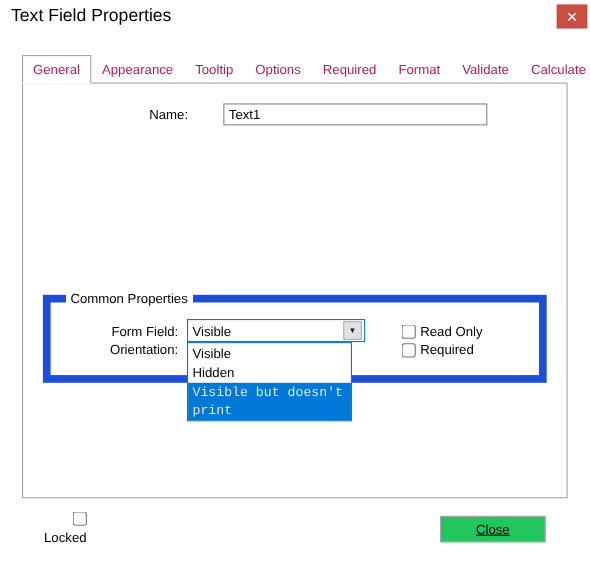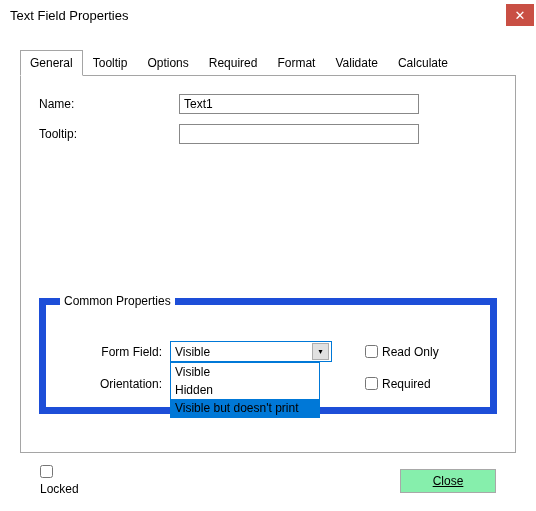--- a/index.html
+++ b/index.html
@@ -14,42 +14,42 @@
     position: relative;
   }
   .titlebar {
     display: flex;
     align-items: center;
     justify-content: space-between;
     height: 30px;
     padding: 0 0 0 10px;
     background: #fff;
   }
-  .titlebar .title { font-size: 13px; }
+  .titlebar .title { font-size: 16px; }
   .close-btn {
     width: 28px; height: 22px;
     background: #c94f44;
     color: #fff;
     display: flex; align-items: center; justify-content: center;
     font-size: 13px;
     margin-right: 2px;
     cursor: pointer;
   }
   .content {
     padding: 20px 20px 12px 20px;
   }
   .tabs {
     display: flex;
     position: relative;
     z-index: 2;
   }
   .tab {
     padding: 5px 9px 5px 9px;
     font-size: 12px;
-    color: #000000;
+    color: #be185d;
     border: 1px solid transparent;
     cursor: pointer;
     position: relative;
   }
   .tab.active {
     border: 1px solid #a5a5a5;
     border-bottom: 1px solid #fff;
     background: #fff;
   }
   .tab-body {
@@ -60,47 +60,48 @@
     z-index: 1;
     height: 378px;
   }
   .form-row {
     display: flex;
     align-items: center;
     margin-bottom: 10px;
   }
   .form-row label.fld {
     width: 140px;
+    text-align: right;
     padding-right: 8px;
   }
   .text-input {
     border: 1px solid #888;
     height: 20px;
     padding: 2px 4px;
     font-family: inherit;
     font-size: 12px;
     width: 240px;
     background: #fff;
+    margin-left: 24px;
   }
   fieldset.common {
     border: 7px solid #1d4ed8;
     margin-top: 150px;
     padding: 12px 14px 16px 14px;
     position: relative;
   }
   fieldset.common legend {
     padding: 0 4px;
     font-size: 12px;
   }
   .common-grid {
     display: grid;
     grid-template-columns: 110px 155px 1fr;
-    row-gap: 15px;
-    align-items: center;
-    margin-top: 21px;
+    row-gap: 0;
+    align-items: center;
   }
   .common-grid .lbl { text-align: right; padding-right: 8px; }
   .combo {
     position: relative;
     width: 162px;
   }
   .combo-box {
     border: 1px solid #0078d7;
     height: 21px;
     display: flex;
@@ -126,73 +127,71 @@
     z-index: 10;
   }
   .combo-item {
     padding: 1px 4px;
     font-size: 12px;
     cursor: pointer;
     line-height: 16px;
   }
   .combo-item.hl {
     background: #0078d7;
-    color: #000000;
+    color: #e5e5e5;
+    font-family: Liberation Mono, monospace;
   }
   .chk {
-    display: flex; align-items: flex-start; gap: 4px;
+    display: flex; align-items: flex-end; gap: 4px;
     padding-left: 40px;
   }
   .chk input { width: 13px; height: 13px; }
   .footer {
     display: flex;
     align-items: center;
     justify-content: space-between;
     padding: 12px 20px 0 20px;
   }
   .footer .chk { padding-left: 0; flex-direction: column; }
   .btn {
     border: 1px solid #a8a8a8;
-    background: #86efac;
+    background: #22c55e;
     width: 96px; height: 24px;
     font-family: inherit; font-size: 12px;
     cursor: pointer;
     text-decoration: underline;
   }
 </style>
 </head>
 <body>
 
 <div class="titlebar">
   <span class="title">Text Field Properties</span>
   <div class="close-btn">
     <span>✕</span>
   </div>
 </div>
 
 <div class="content">
 
   <div class="tabs">
     <div class="tab active"><span>General</span></div>
+    <div class="tab"><span>Appearance</span></div>
     <div class="tab"><span>Tooltip</span></div>
     <div class="tab"><span>Options</span></div>
     <div class="tab"><span>Required</span></div>
     <div class="tab"><span>Format</span></div>
     <div class="tab"><span>Validate</span></div>
     <div class="tab"><span>Calculate</span></div>
   </div>
 
   <div class="tab-body">
     <div class="form-row">
       <label class="fld">Name:</label>
       <input class="text-input" value="Text1" style="">
-    </div>
-    <div class="form-row">
-      <label class="fld">Tooltip:</label>
-      <input class="text-input" value="" style="">
     </div>
 
     <fieldset class="common">
       <legend>Common Properties</legend>
       <div class="common-grid">
         <div class="lbl">Form Field:</div>
         <div class="combo">
           <div class="combo-box">
             <span>Visible</span>
             <span class="combo-arrow">▾</span>

